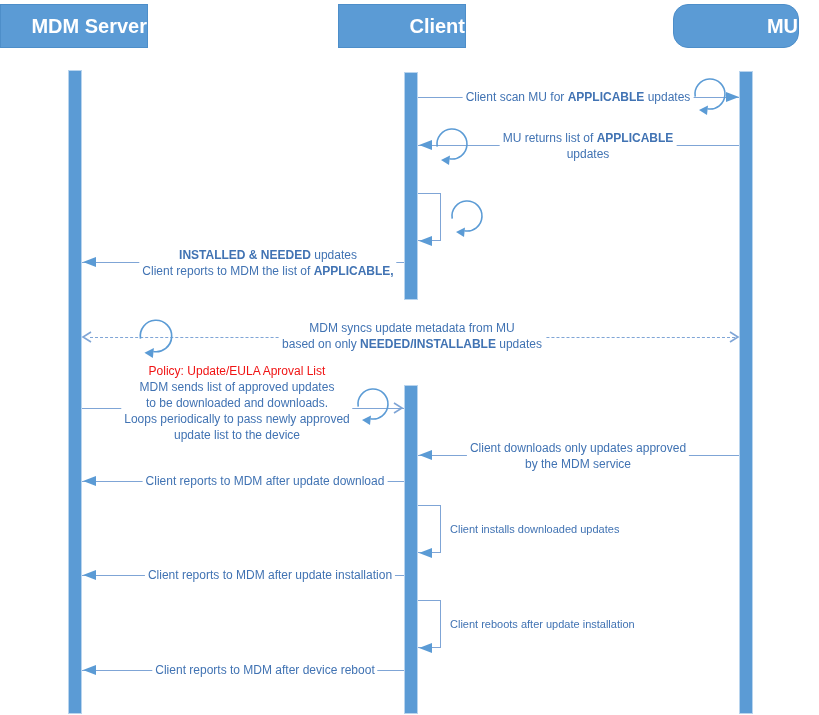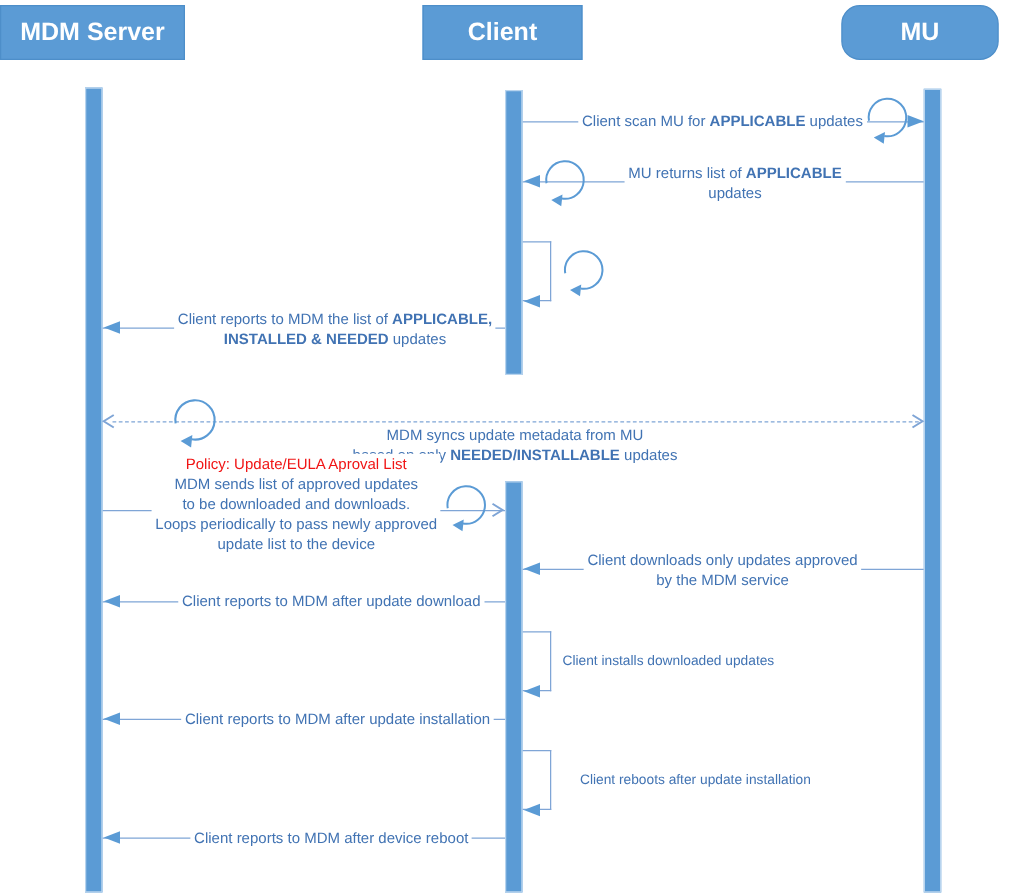--- a/index.html
+++ b/index.html
@@ -10,21 +10,21 @@
   }
   html,body{margin:0;padding:0;background:#fff;}
   .canvas{
     position:relative;width:819px;height:715px;background:#fff;overflow:hidden;
     font-family:"Liberation Sans", sans-serif;
   }
   .actor{
     position:absolute;height:44px;background:var(--accent);
     border:1px solid #4d8ec9;box-sizing:border-box;
     color:#fff;font-weight:bold;font-size:20px;
-    display:flex;align-items:center;justify-content:center;
+    display:flex;align-items:center;justify-content:flex-end;
     z-index:5;
   }
   .bar{
     position:absolute;width:14px;background:var(--accent);
     border:1px solid #b8d4ee;box-sizing:border-box;z-index:2;
   }
   .hline{position:absolute;height:0;border-top:1.5px solid var(--line);z-index:1;}
   .hline.dashed{border-top:1.5px dashed var(--line);}
   .selfbox{
     position:absolute;width:23px;height:48px;box-sizing:border-box;
@@ -92,36 +92,36 @@
   <div class="selfbox" style="left:418px;top:193px;"></div>
   <div class="arr-l" style="left:419px;top:236px;"></div>
   <svg class="loop" style="left:446px;top:196px;" width="42" height="42" viewBox="0 0 42 42">
     <path d="M6.2 22.6 A15 15 0 1 1 18.4 34.8" fill="none" stroke="#5B9BD5" stroke-width="1.6"></path>
     <polygon points="10,36 19,31.5 18,41" fill="#5B9BD5"></polygon>
   </svg>
 
   <div class="hline" style="left:82px;top:262px;width:322px;"></div>
   <div class="arr-l" style="left:83px;top:257px;"></div>
   <div class="lbl" style="left:268px;top:263px;">
+    <div><b>INSTALLED &amp; NEEDED</b><span> updates</span></div>
     <div><span>Client reports to MDM the list of </span><b>APPLICABLE,</b></div>
-    <div><b>INSTALLED &amp; NEEDED</b><span> updates</span></div>
   </div>
 
   <div class="hline dashed" style="left:90px;top:337px;width:645px;"></div>
   <svg class="chev" style="left:81px;top:330px;" width="12" height="14" viewBox="0 0 12 14">
     <polyline points="10,2 2,7 10,12" fill="none" stroke="#7FA5D6" stroke-width="1.6"></polyline>
   </svg>
   <svg class="chev" style="left:728px;top:330px;" width="12" height="14" viewBox="0 0 12 14">
     <polyline points="2,2 10,7 2,12" fill="none" stroke="#7FA5D6" stroke-width="1.6"></polyline>
   </svg>
   <svg class="loop" style="left:134px;top:315px;" width="44" height="44" viewBox="0 0 42 42">
     <path d="M6.2 22.6 A15 15 0 1 1 18.4 34.8" fill="none" stroke="#5B9BD5" stroke-width="1.6"></path>
     <polygon points="10,36 19,31.5 18,41" fill="#5B9BD5"></polygon>
   </svg>
-  <div class="lbl" style="left:412px;top:336px;margin-top:20px;">
+  <div class="lbl" style="left:412px;top:336px;">
     <div>MDM syncs update metadata from MU</div>
     <div><span>based on only </span><b>NEEDED/INSTALLABLE</b><span> updates</span></div>
   </div>
 
   <div class="hline" style="left:82px;top:408px;width:322px;"></div>
   <svg class="chev" style="left:392px;top:401px;" width="12" height="14" viewBox="0 0 12 14">
     <polyline points="2,2 10,7 2,12" fill="none" stroke="#7FA5D6" stroke-width="1.6"></polyline>
   </svg>
   <svg class="loop" style="left:352px;top:384px;" width="42" height="42" viewBox="0 0 42 42">
     <path d="M6.2 22.6 A15 15 0 1 1 18.4 34.8" fill="none" stroke="#5B9BD5" stroke-width="1.6"></path>
@@ -153,21 +153,21 @@
   <div class="lbl-left" style="left:450px;top:529px;"><span>Client installs downloaded updates</span></div>
 
   <div class="hline" style="left:82px;top:575px;width:322px;"></div>
   <div class="arr-l" style="left:83px;top:570px;"></div>
   <div class="lbl" style="left:270px;top:575px;">
     <div>Client reports to MDM after update installation</div>
   </div>
 
   <div class="selfbox" style="left:418px;top:600px;"></div>
   <div class="arr-l" style="left:419px;top:643px;"></div>
-  <div class="lbl-left" style="left:464px;top:624px;"><span>Client reboots after update installation</span></div>
+  <div class="lbl-left" style="left:450px;top:624px;"><span>Client reboots after update installation</span></div>
 
   <div class="hline" style="left:82px;top:670px;width:322px;"></div>
   <div class="arr-l" style="left:83px;top:665px;"></div>
   <div class="lbl" style="left:265px;top:670px;">
     <div>Client reports to MDM after device reboot</div>
   </div>
 
 </div>
 
 </body></html>

